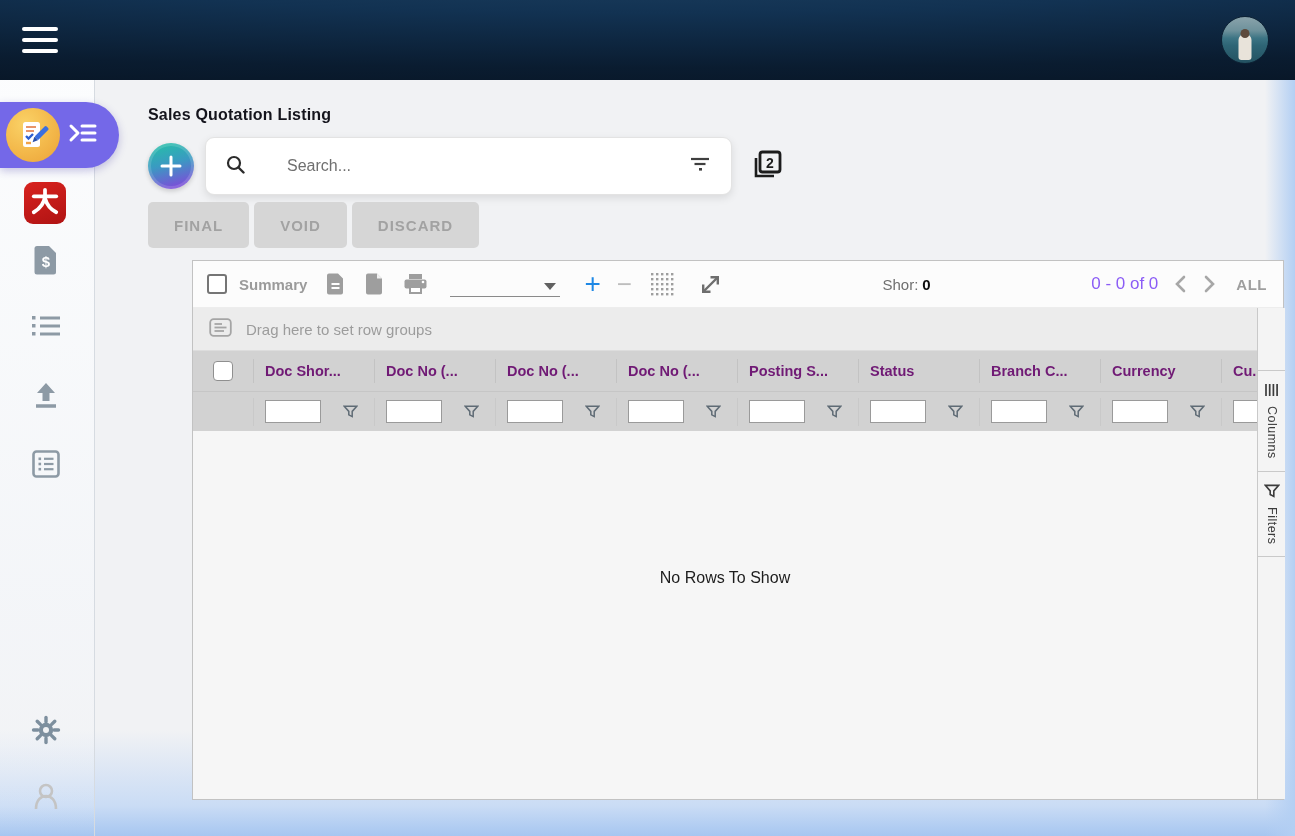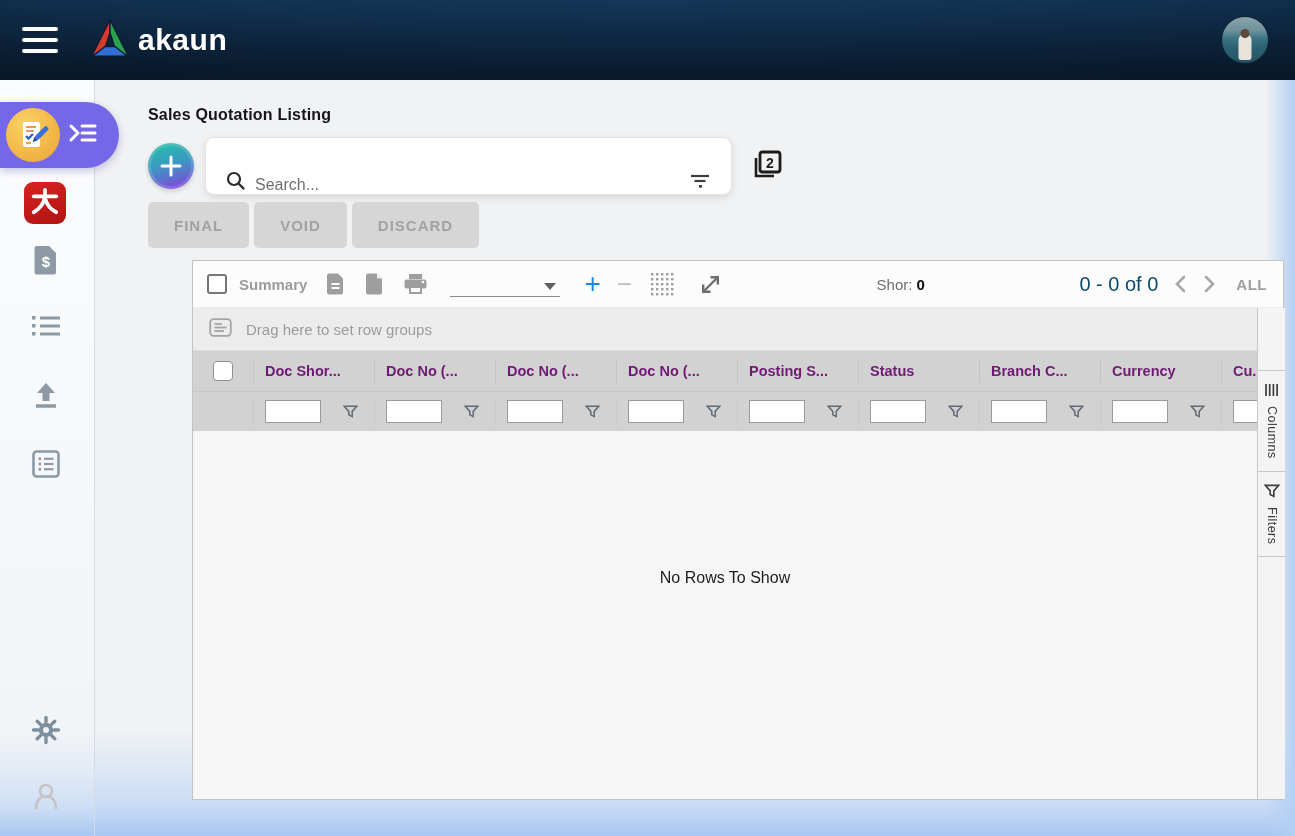--- a/index.html
+++ b/index.html
@@ -69,21 +69,21 @@
   .action-row { margin-top:13px; display:flex; align-items:center; }
   .add-btn {
     width:46px; height:46px; border-radius:50%; border:none; cursor:pointer; flex:0 0 46px;
     background:linear-gradient(165deg,#27bcaa 8%,#3a9ac2 45%,#7a4fd8 88%);
     box-shadow:inset 0 0 0 3px rgba(255,255,255,.14), 0 2px 5px rgba(0,0,0,.18);
     display:flex; align-items:center; justify-content:center;
   }
   .search-box {
     margin-left:11px; width:527px; height:58px; background:#fff; border:1px solid #e3e3e3;
     border-radius:9px; box-shadow:0 3px 8px rgba(0,0,0,.10);
-    display:flex; align-items:flex-end; padding:0 20px;
+    display:flex; align-items:center; padding:10px 20px;gap:32px;
   }
   .search-input { flex:1; border:none; outline:none; font-size:16px; color:#333; margin-left:10px; font-family:inherit; background:transparent; }
   .search-input::placeholder { color:#6f6f6f; }
   .filter2-btn { margin-left:16px; background:none; border:none; cursor:pointer; padding:2px; }
 
   .status-row { margin-top:7px; display:flex; gap:5px; }
   .status-btn {
     height:46px; border:none; border-radius:5px; background:#d6d6d6; color:#a2a2a2;
     font-size:15px; font-weight:600; letter-spacing:1px; padding:0 26px; cursor:pointer; font-family:inherit;
   }
@@ -100,21 +100,21 @@
   .tb-ic { margin-left:18px; background:none; border:none; cursor:pointer; display:flex; align-items:center; }
   .tb-select { margin-left:22px; width:110px; height:26px; border-bottom:1px solid #8a8a8a;
     display:flex; align-items:flex-end; justify-content:flex-end; cursor:pointer; }
   .caret-down { width:0; height:0; border-left:6px solid transparent; border-right:6px solid transparent;
     border-top:7px solid #616161; margin:0 4px 6px 0; }
   .plus-glyph { color:#1e88e5; font-size:28px; font-weight:400; line-height:20px; margin-left:16px; }
   .minus-glyph { color:#bdbdbd; font-size:26px; font-weight:400; line-height:20px; margin-left:14px; }
   .rows-info { margin-left:auto; font-size:15px; color:#6f6f6f; }
   .rows-info b { color:#0d0d0d; font-weight:700; margin-left:4px; }
   .pager { margin-left:auto; display:flex; align-items:center; }
-  .pager-text { font-size:20px; color:#0c4a6e; }
+  .pager-text { font-size:17px; color:#8b5cf6; }
   .pg-btn { background:none; border:none; cursor:pointer; margin-left:16px; display:flex; align-items:center; }
   .all-lbl { font-size:15px; font-weight:700; color:#9e9e9e; letter-spacing:.5px; margin-left:18px; margin-right:2px; }
 
   .grid-lower { flex:1; display:flex; min-height:0; }
   .grid-main { width:1064px; flex:0 0 1064px; display:flex; flex-direction:column; overflow:hidden; }
 
   .rowgroup-bar { height:43px; flex:0 0 43px; background:#ececec; border-bottom:1px solid #dddddd;
     display:flex; align-items:center; padding-left:16px; color:#9c9c9c; font-size:15px; }
   .rowgroup-bar span { margin-left:14px; }
 
@@ -143,30 +143,20 @@
 </style>
 </head>
 <body>
 
 <header class="topbar">
   <div class="hamburger">
       <span></span>
       <span></span>
       <span></span>
     </div>
-  <div class="brand">
-    <span>
-      <svg width="44" height="40" viewBox="0 0 100 92">
-        <path d="M50 4 L8 88 L38 70 L50 34 Z" fill="#d63a2f" stroke="#0a1c30" stroke-width="3"></path>
-        <path d="M50 4 L92 88 L62 70 L50 34 Z" fill="#2aa14c" stroke="#0a1c30" stroke-width="3"></path>
-        <path d="M10 88 L90 88 L62 66 L38 66 Z" fill="#2f6fd6" stroke="#0a1c30" stroke-width="3"></path>
-      </svg>
-    </span>
-    <span class="brand-text">akaun</span>
-  </div>
   <div class="avatar"></div>
 </header>
 
 <div class="page">
 
   <nav class="sidebar">
     <div class="active-pill">
       <div class="app-bubble">
         <svg width="34" height="34" viewBox="0 0 34 34">
           <rect x="7" y="4" width="17" height="25" rx="2.5" fill="#fff"></rect>

